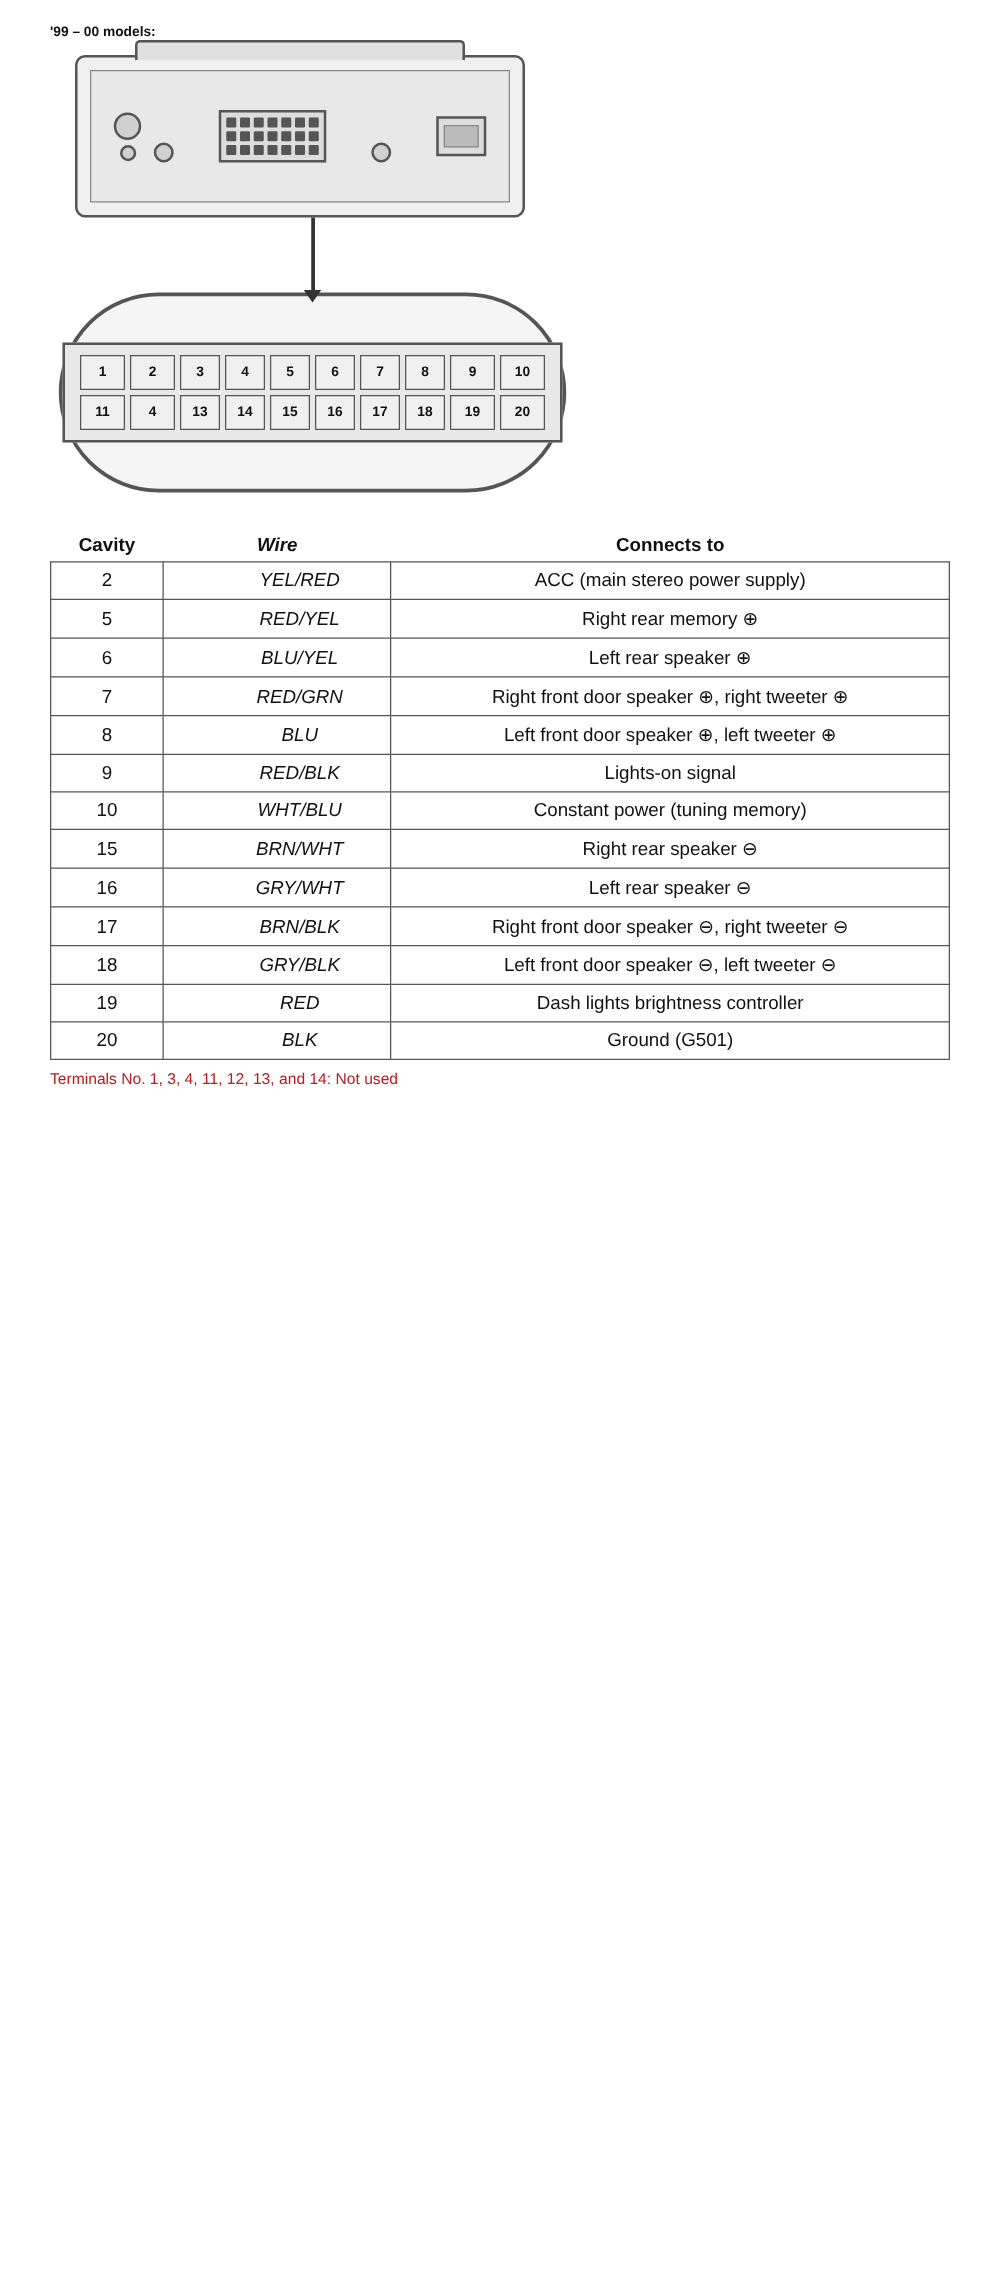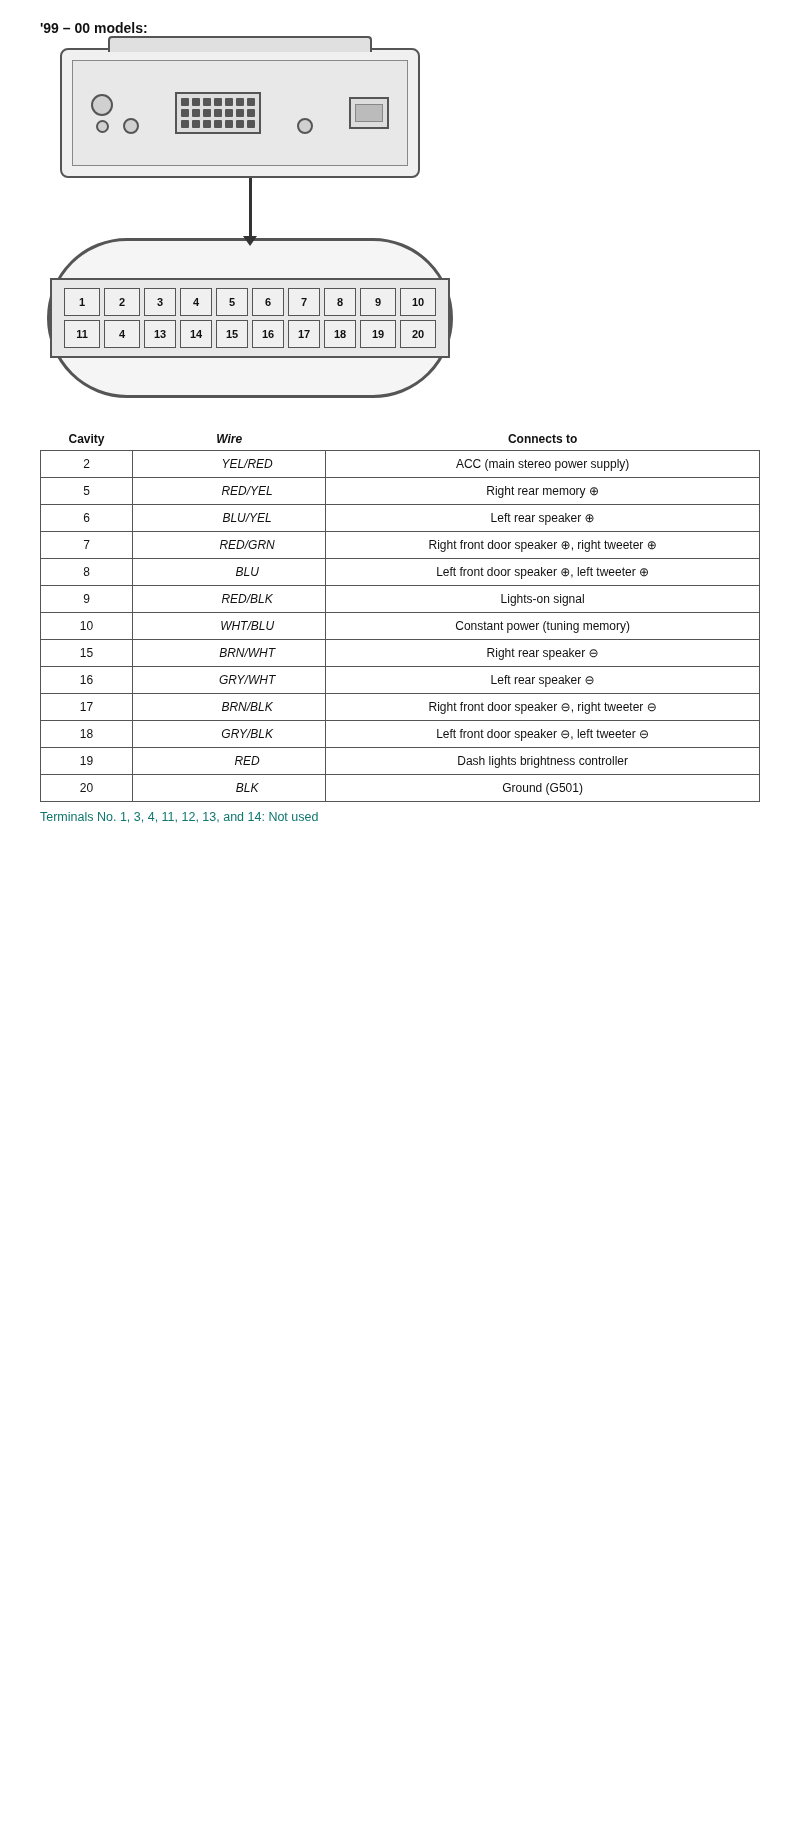--- a/index.html
+++ b/index.html
@@ -7,21 +7,21 @@
       background: #fff;
       font-family: Arial, Helvetica, sans-serif;
       font-size: 13px;
       width: 800px;
       min-height: 1834px;
       padding: 20px 40px;
       color: #111;
     }
 
     .page-title {
-      font-size: 14px;
+      font-size: 11px;
       font-weight: bold;
       margin-bottom: 12px;
     }
 
     
     .radio-unit {
       width: 380px;
       margin: 0 auto 0 20px;
       position: relative;
     }
@@ -196,42 +196,42 @@
     }
 
     
     .table-section {
       margin-top: 10px;
     }
 
     table.wiring-table {
       width: 100%;
       border-collapse: collapse;
-      font-size: 12px;
+      font-size: 15px;
     }
     table.wiring-table td {
       border: 1px solid #555;
       padding: 6px 8px;
       vertical-align: middle;
       text-align: center;
     }
     table.wiring-table td:first-child,
     table.wiring-table td:nth-child(2) {
       text-align: center;
       white-space: nowrap;
     }
     table.wiring-table td:nth-child(2) {
       font-style: italic;
       padding-left: 44px;
     }
 
     .footnote {
       font-size: 12.5px;
       margin-top: 8px;
-      color: #0f766e;
+      color: #b91c1c;
     }
   </style>
 </head>
 <body>
 
 <div class="page-title">'99 – 00 models:</div>
 
 <div class="radio-unit">
   <div class="unit-box">
     <div class="unit-inner">

